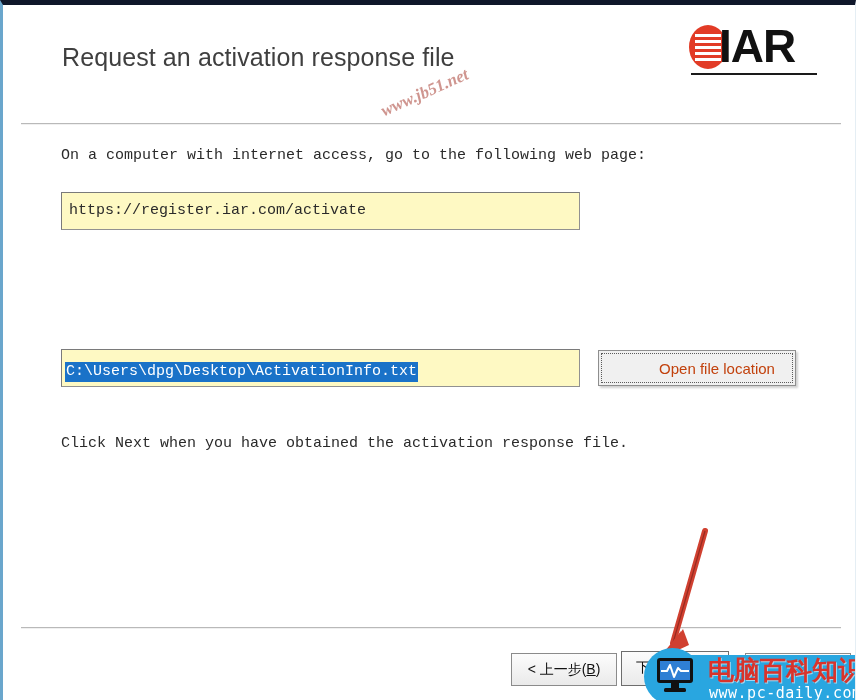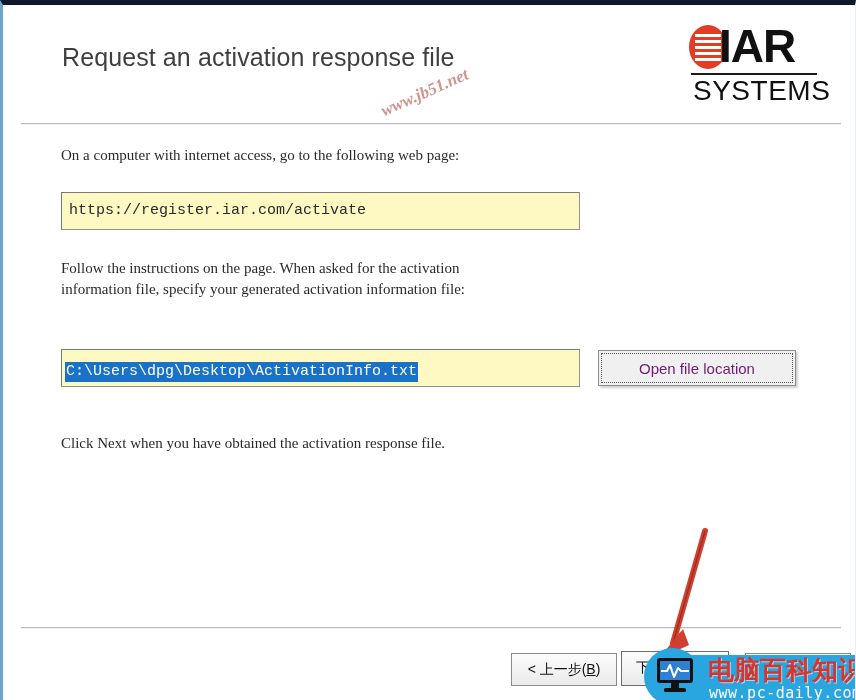--- a/index.html
+++ b/index.html
@@ -118,21 +118,21 @@
     height: 1px;
     background: #b9b9b9;
     border-bottom: 1px solid #f0f0f0;
   }
   #rule-top { top: 118px; }
   #rule-bottom { top: 622px; }
 
   
   .mono-text {
     position: absolute;
-    font-family: Liberation Serif, serif;
+    font-family: Liberation Mono, monospace;
     font-size: 15px;
     color: #2a2a2a;
     line-height: 21px;
     white-space: pre;
   }
   #instruction-1 { left: 58px; top: 140px; }
   #instruction-2 { left: 58px; top: 253px; }
   #instruction-3 { left: 58px; top: 428px; }
 
   
@@ -193,22 +193,23 @@
   }
   #open-file-location-button .focus-ring {
     position: absolute;
     left: 2px; top: 2px; right: 2px; bottom: 2px;
     border: 1px dotted #5a5a5a;
   }
   #open-file-location-label {
     position: absolute;
     left: 0; right: 0;
     top: 9px;
+    text-align: center;
     font-size: 15px;
-    color: #701a75;
+    color: #c2410c;
     font-family: "Liberation Sans", sans-serif;
     padding-left: 40px;
   }
 
   
   .wizard-button {
     position: absolute;
     box-sizing: border-box;
     background: linear-gradient(#fcfcfc, #eaeaea);
     border: 1px solid #8b8b8b;
@@ -338,35 +339,32 @@
         <div class="logo-mark">
           <div class="stripe s1"></div>
           <div class="stripe s2"></div>
           <div class="stripe s3"></div>
           <div class="stripe s4"></div>
           <div class="stripe s5"></div>
         </div>
         <div id="iar-wordmark">IAR</div>
       </div>
       <div id="logo-rule"></div>
-      <div id="iar-systems">SYSTEMS</div>
     </div>
   </div>
 
   <div class="wizard-rule" id="rule-top"></div>
   <div class="wizard-rule" id="rule-bottom"></div>
 
   <div class="mono-text" id="instruction-1">On a computer with internet access, go to the following web page:</div>
 
   <div class="text-field" id="url-field">
     <div id="url-field-value">https://register.iar.com/activate</div>
   </div>
 
-  <div class="mono-text" id="instruction-2"><span>Follow the instructions on the page. When asked for the activation</span>
-<span>information file, specify your generated activation information file:</span></div>
 
   <div class="text-field" id="activation-file-field">
     <div id="activation-file-value">C:\Users\dpg\Desktop\ActivationInfo.txt</div>
   </div>
 
   <div id="open-file-location-button">
     <div class="focus-ring"></div>
     <div id="open-file-location-label">Open file location</div>
   </div>
 

